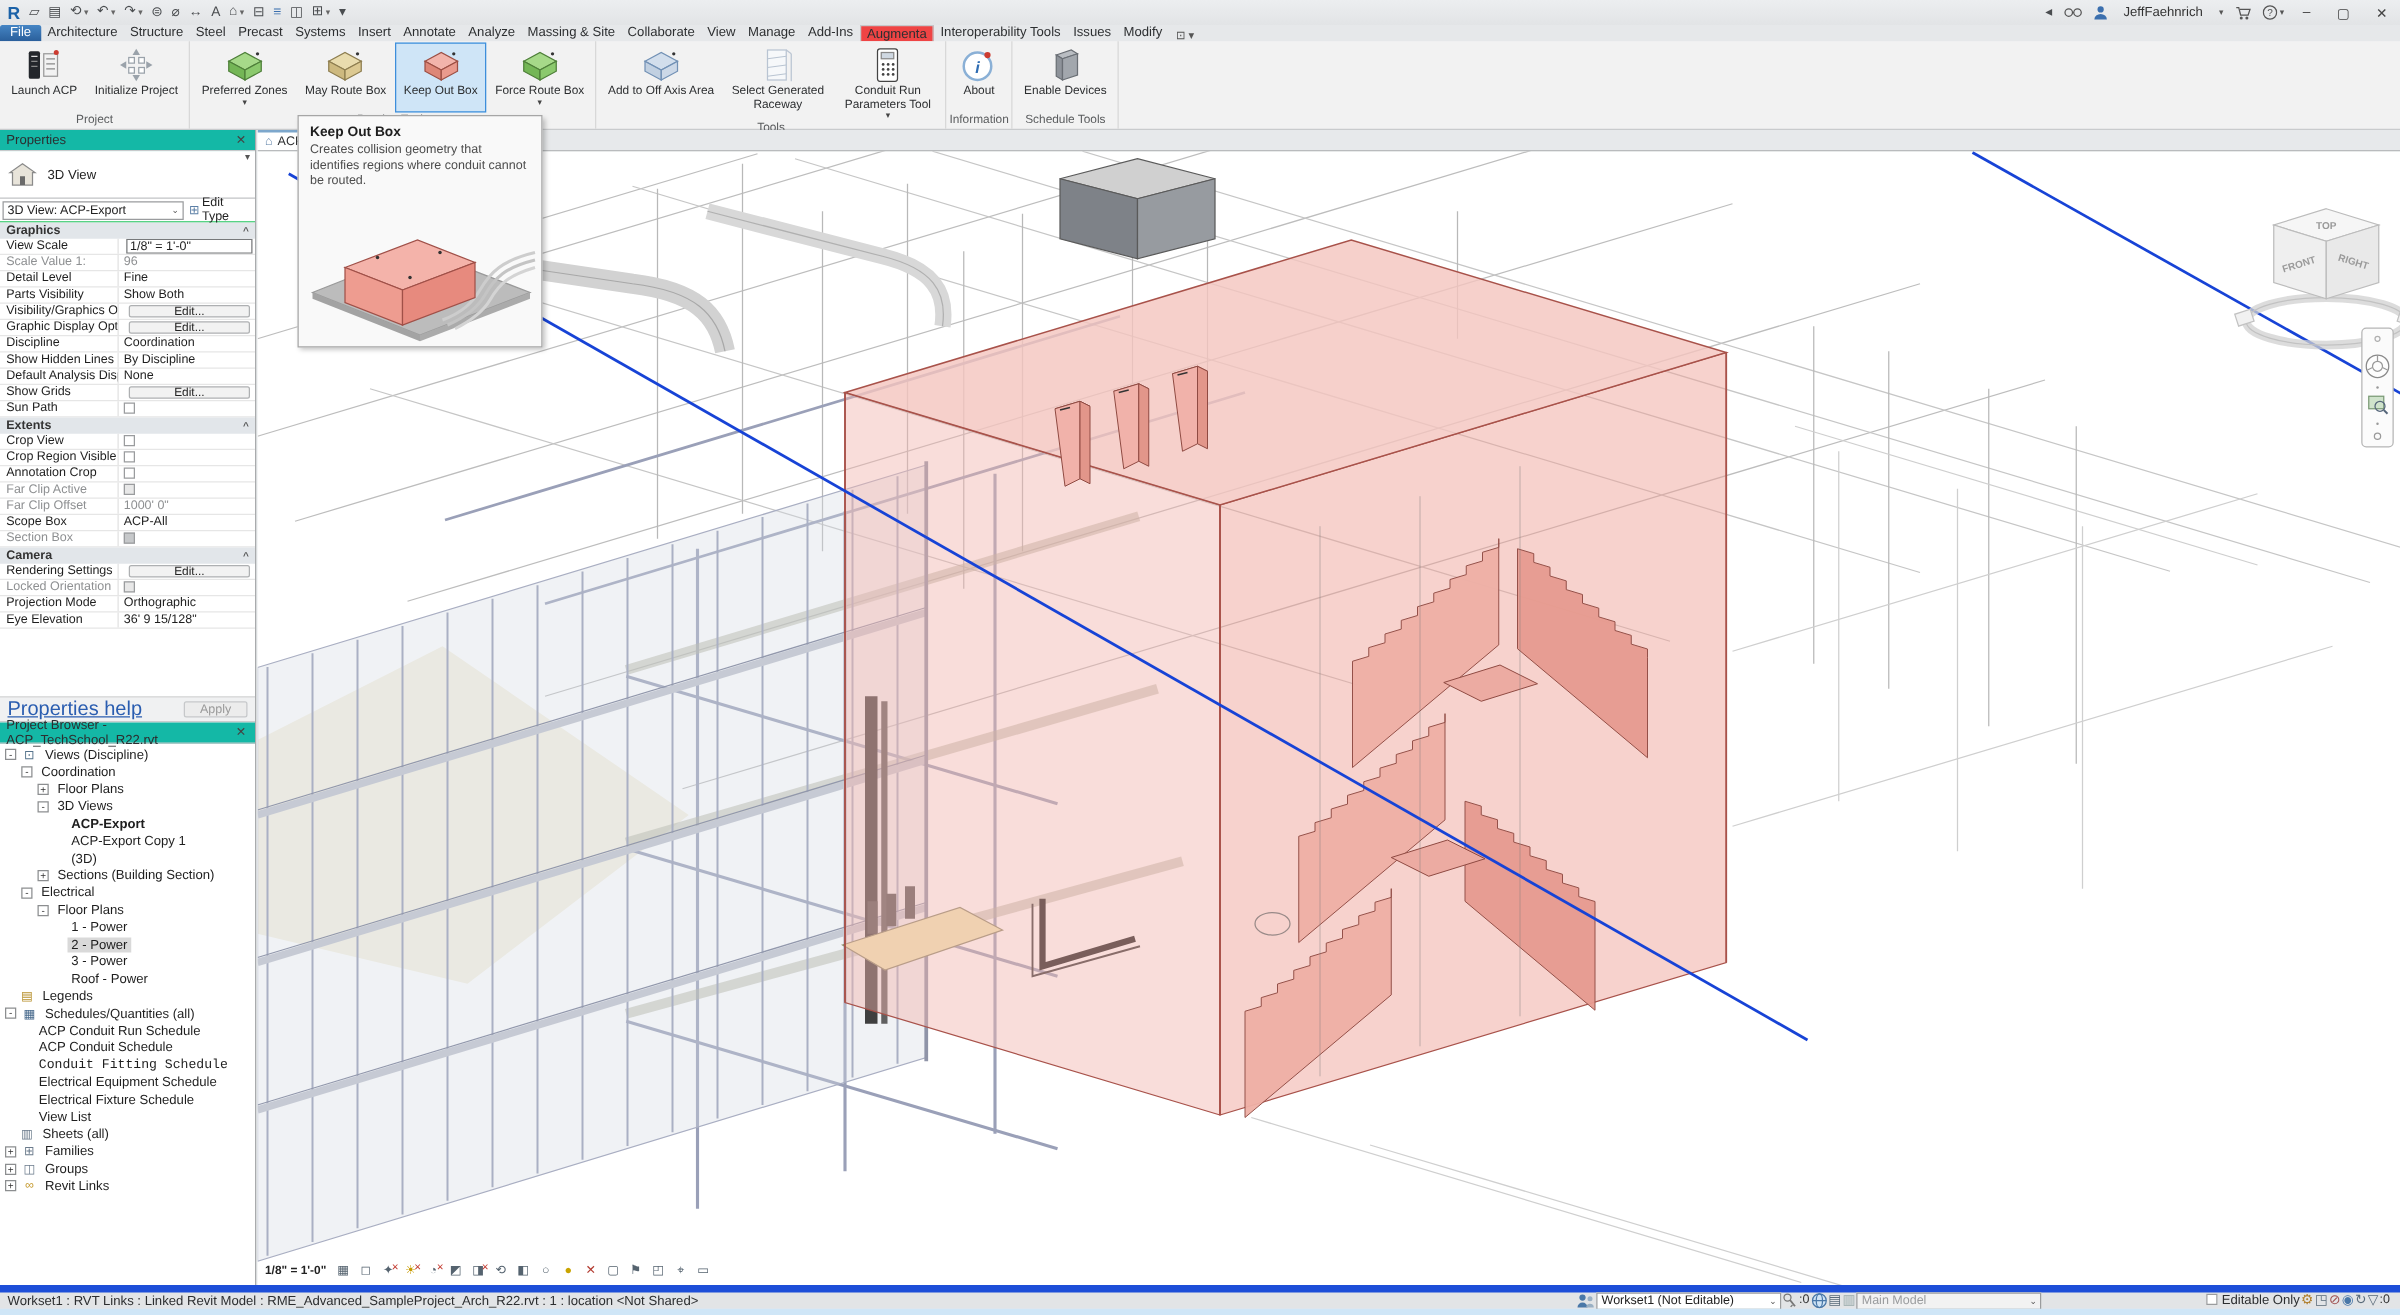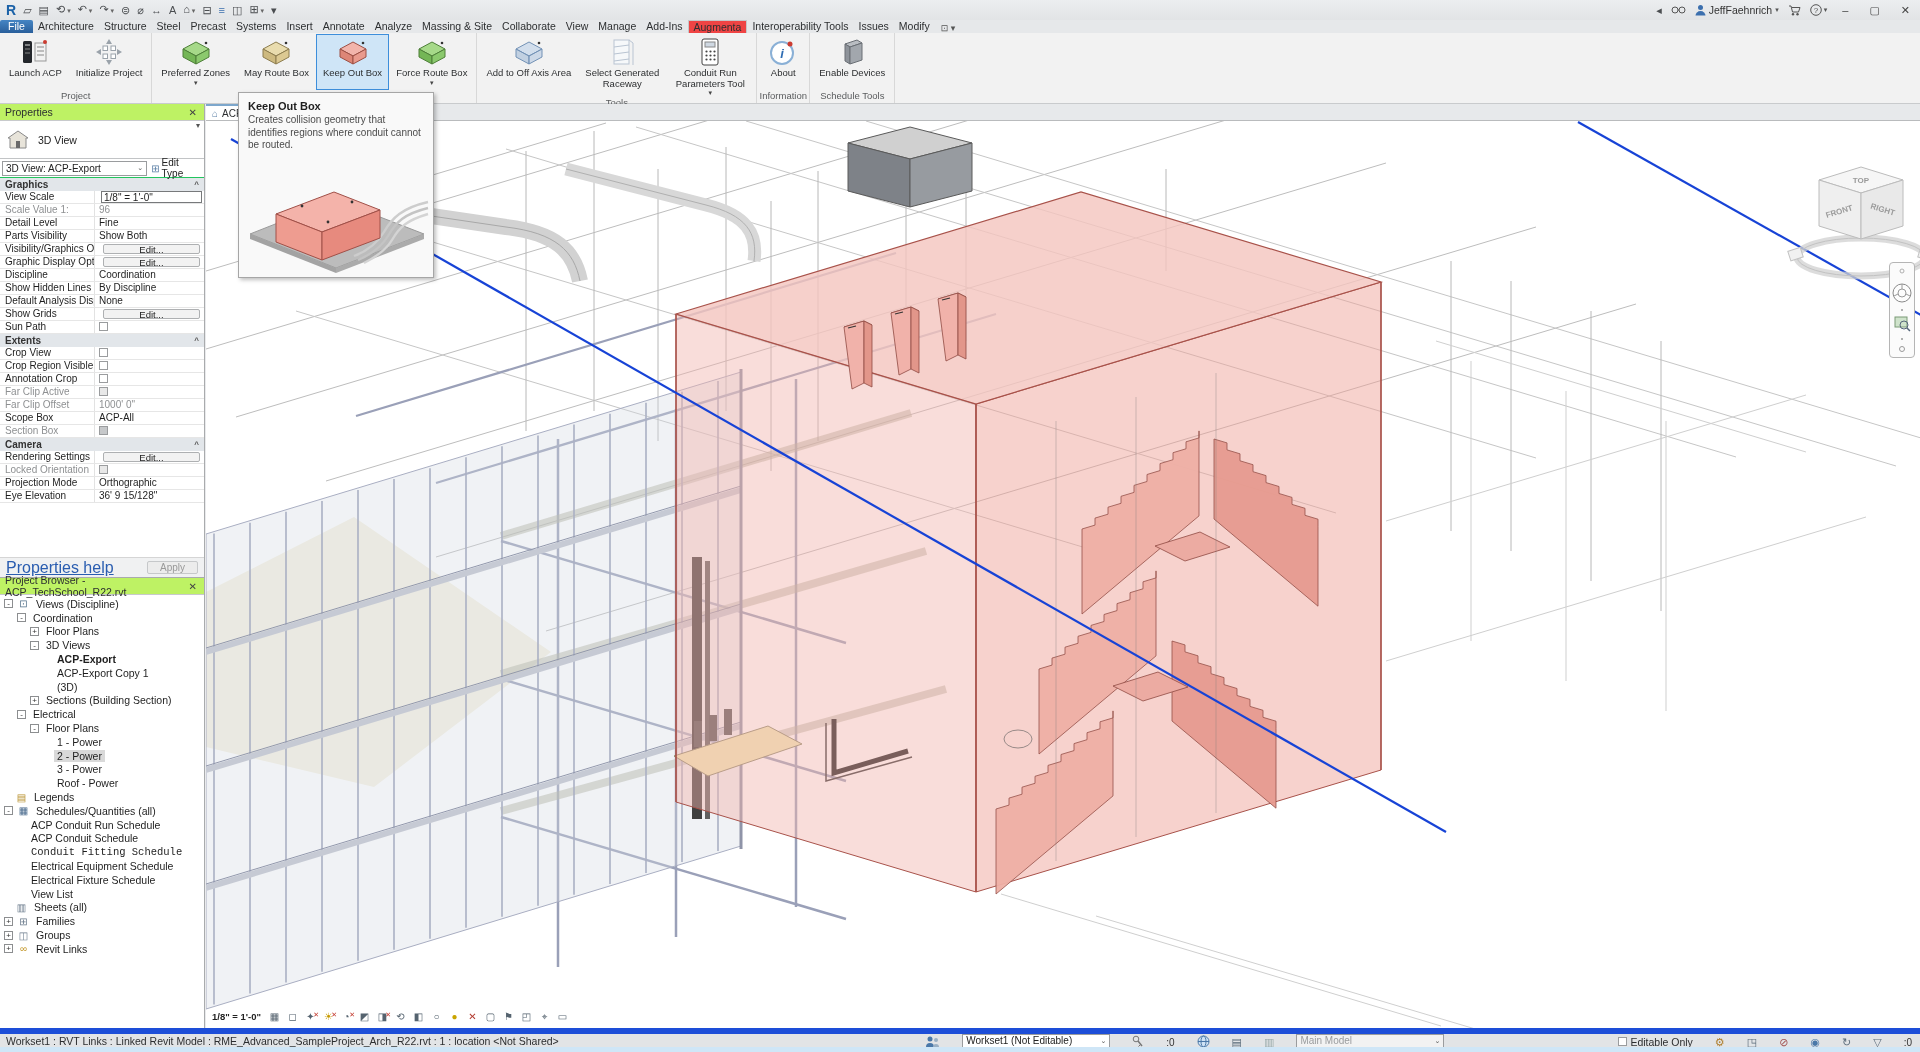--- a/index.html
+++ b/index.html
@@ -39,21 +39,21 @@
 
   
   #tooltip { position:absolute; left:238px; top:92px; width:196px; height:186px; background:#f9f9f9;
     border:1px solid #a6a6a6; box-shadow:2px 2px 4px rgba(0,0,0,.25); z-index:50; }
   #tooltip h4 { font-size:11px; color:#1e1e1e; padding:7px 9px 2px 9px; font-weight:bold; }
   #tooltip p { font-size:10px; color:#4c4c4c; padding:0 9px; line-height:12.5px; }
   #tooltip svg { display:block; margin:4px auto 0 auto; }
 
   
   #leftcol { position:absolute; left:0; top:104px; width:205px; height:924px; background:#f0f1f2; border-right:1px solid #a9abad; }
-  .panel-header { height:17px; background:#bef264; border-bottom:1px solid #c8cacc; display:flex; align-items:center; font-size:10.5px; color:#2c2e30; padding:0 5px; }
+  .panel-header { height:17px; background:#14b8a6; border-bottom:1px solid #c8cacc; display:flex; align-items:center; font-size:10.5px; color:#2c2e30; padding:0 5px; }
   .panel-header .ph-x { margin-left:auto; font-size:10px; color:#444; padding:0 2px; }
   #props { position:absolute; top:0; left:0; width:100%; height:474px; background:#fff; border-bottom:1px solid #a9abad; }
   #type-sel { height:38px; border-bottom:1px solid #c2c4c6; display:flex; align-items:center; background:#fff; }
   #type-sel .house { margin:0 8px 0 6px; }
   #type-sel .tlabel { font-size:10.5px; color:#222; }
   #type-sel .tdd { margin-left:auto; font-size:8px; color:#555; padding-right:4px; align-self:flex-start; }
   #combo-row { height:19px; display:flex; align-items:center; padding:1px 2px; border-bottom:1px solid #22c55e; }
   .combo { border:1px solid #9a9c9e; background:#fff; height:15px; font-size:10px; color:#222; display:flex; align-items:center; padding:0 3px; }
   #combo-row .combo { width:148px; }
   .combo .dd { margin-left:auto; font-size:7px; color:#555; }
@@ -92,21 +92,21 @@
   #scene { position:absolute; left:0; top:17px; }
   #navbar { position:absolute; right:5px; top:158px; width:26px; height:96px; border:1px solid #b5b5b5; border-radius:4px; background:#fbfbfb; }
   #vcb { position:absolute; left:6px; bottom:4px; display:flex; align-items:center; gap:3px; }
   #vcb-scale { font-size:9.5px; color:#222; font-weight:bold; margin-right:3px; }
   .vcb-ic { width:15px; height:15px; font-size:10px; color:#55636f; text-align:center; line-height:15px; position:relative; }
   .vcb-ic .rx { position:absolute; right:-1px; top:-2px; color:#c33b30; font-size:7px; }
 
   
   #statusbar { position:absolute; left:0; top:1028px; width:100%; height:19px; background:#e2e4e6; border-top:6px solid #1d4ed8; display:flex; align-items:center; font-size:10.5px; color:#2c2e30; }
   #sb-left { padding-left:6px; white-space:nowrap; }
-  #sb-right { margin-left:auto; display:flex; align-items:flex-end; gap:22px; padding-right:8px; }
+  #sb-right { margin-left:auto; display:flex; align-items:flex-start; gap:1px; padding-right:8px; }
   #sb-right .combo { width:148px; height:14px; }
   #sb-right .combo.dis { color:#9a9c9e; background:#f2f2f2; }
   .sb-ic { font-size:11px; color:#5a6b7a; line-height:12px; }
   .sb-count { font-size:10px; color:#333; }
   #editable-only { display:flex; align-items:center; gap:3px; }
   #editable-only .pcb { margin:0; }
   #bottomstrip { position:absolute; left:0; top:1047px; width:100%; height:5px; background:#cfe6f7; }
 </style>
 </head>
 <body>
@@ -132,21 +132,21 @@
         <span class="qat-ic">⊞<small> ▾</small></span>
         <span class="qat-ic">▾</span>
       </div>
     <div id="tb-right">
       <span class="qat-ic">◂</span>
       <svg width="15" height="12">
           <circle cx="4" cy="6" r="3" fill="none" stroke="#555"></circle>
           <circle cx="11" cy="6" r="3" fill="none" stroke="#555"></circle>
           <line x1="7" y1="6" x2="8" y2="6" stroke="#555"></line>
         </svg>
-      <span style="display:flex;align-items:center;gap:3px">
+      <span style="display:flex;align-items:center;gap:13px">
         <svg width="11" height="12">
             <circle cx="5.5" cy="3.5" r="2.5" fill="#3b6fae"></circle>
             <path d="M0.5,11.5 a5,4.4 0 0 1 10,0 z" fill="#3b6fae"></path>
           </svg>
         <span>JeffFaehnrich</span>
         <span style="font-size:7px;color:#555">▾</span>
       </span>
       <svg width="13" height="12">
           <path d="M1,2 h2 l1.5,6 h6 l1.5,-4.5 h-8" fill="none" stroke="#555"></path>
           <circle cx="5" cy="10.3" r="1.2" fill="#555"></circle>

